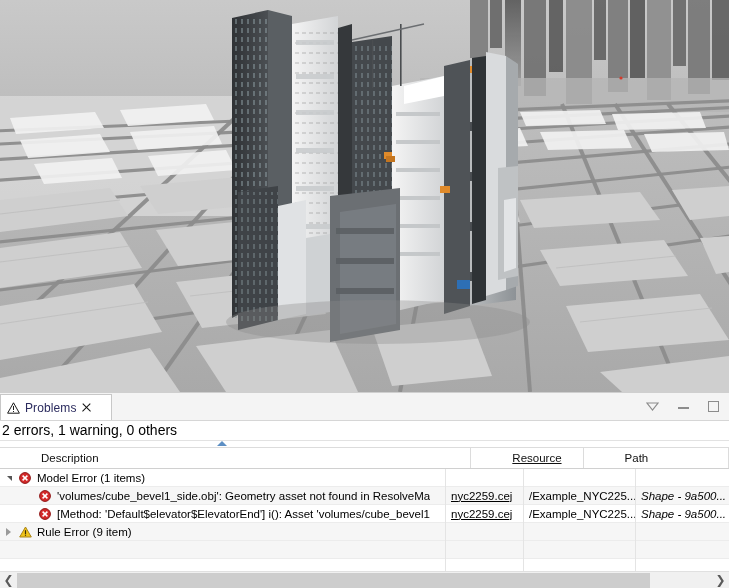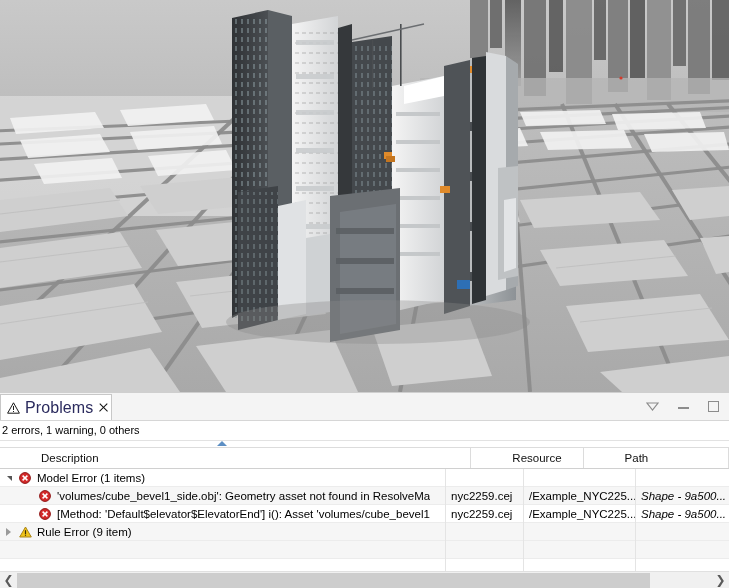--- a/index.html
+++ b/index.html
@@ -28,21 +28,21 @@
     border-bottom:1px solid #d6d6d6;
   }
   .tab{
     position:absolute;left:0;top:1px;width:112px;height:26px;
     background:#ffffff;border:1px solid #c8c8c8;border-bottom:none;
     box-sizing:border-box;display:flex;align-items:center;gap:5px;
     padding:0 6px;cursor:default;
   }
   .tab .warn-tri{flex:0 0 auto;}
   .tab-label{
-    font-size:16px;color:#2b2b5e;white-space:nowrap;letter-spacing:.1px;
+    font-size:12px;color:#2b2b5e;white-space:nowrap;letter-spacing:.1px;
   }
   .tab-close{
     width:11px;height:11px;position:relative;flex:0 0 auto;cursor:pointer;
   }
   .tab-close::before,.tab-close::after{
     content:"";position:absolute;left:0;top:5px;width:11px;height:1.4px;
     background:#111;
   }
   .tab-close::before{transform:rotate(45deg);}
   .tab-close::after{transform:rotate(-45deg);}
@@ -53,21 +53,21 @@
   }
   .tool{cursor:pointer;display:flex;align-items:center;justify-content:center;}
   .tool-min{width:13px;height:13px;position:relative;}
   .tool-min::after{
     content:"";position:absolute;left:1px;top:7px;width:11px;height:1.5px;background:#8c8c8c;
   }
   .tool-max{width:11px;height:11px;border:1.5px solid #8c8c8c;box-sizing:border-box;}
 
   .statusline{
     height:19px;line-height:19px;padding-left:2px;
-    font-size:11px;color:#000;background:#fff;
+    font-size:14px;color:#000;background:#fff;
     border-bottom:1px solid #e2e2e2;white-space:nowrap;
   }
 
   
   .table-wrap{position:relative;height:128px;background:#fff;}
   .sort-strip{
     position:relative;height:6px;background:#ffffff;border-bottom:1px solid #dcdcdc;
   }
   .sort-caret{
     position:absolute;left:217px;top:0px;width:0;height:0;
@@ -77,21 +77,21 @@
   .thead{
     display:flex;height:20px;background:#ffffff;
     border-bottom:1px solid #d0d0d0;
   }
   .th{
     font-size:11.5px;color:#111;line-height:20px;
     border-right:1px solid #dcdcdc;box-sizing:border-box;
     padding-left:5px;white-space:nowrap;overflow:hidden;cursor:pointer;margin-left:36px;
   }
   .c-desc{width:446px;}
-  .c-res{width:78px;}
+  .c-res{width:78px;text-decoration:underline;}
   .c-path{width:112px;}
   .c-loc{width:92px;border-right:none;}
 
   .tbody{background:#fff;}
   .trow{
     display:flex;height:18px;align-items:center;box-sizing:border-box;
     border-bottom:1px solid #ececec;
   }
   .trow.alt{background:#f6f6f6;}
   .trow.blank{background:#f6f6f6;}

